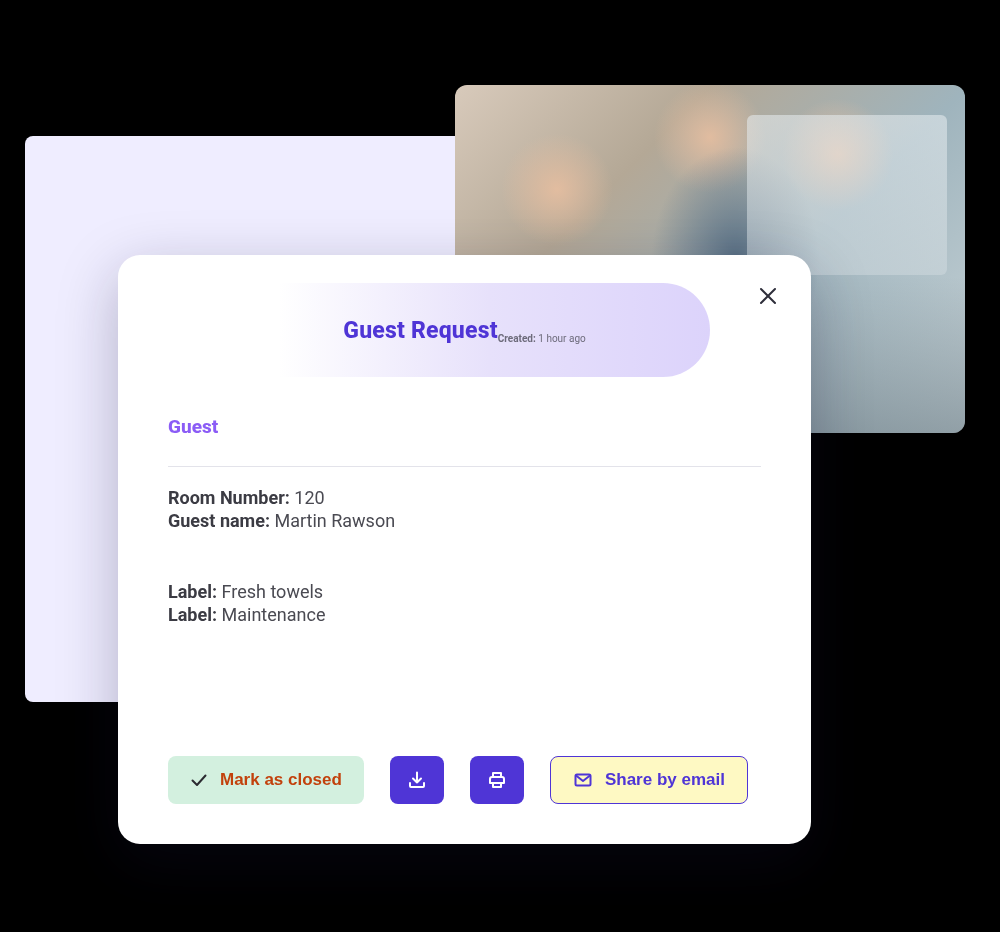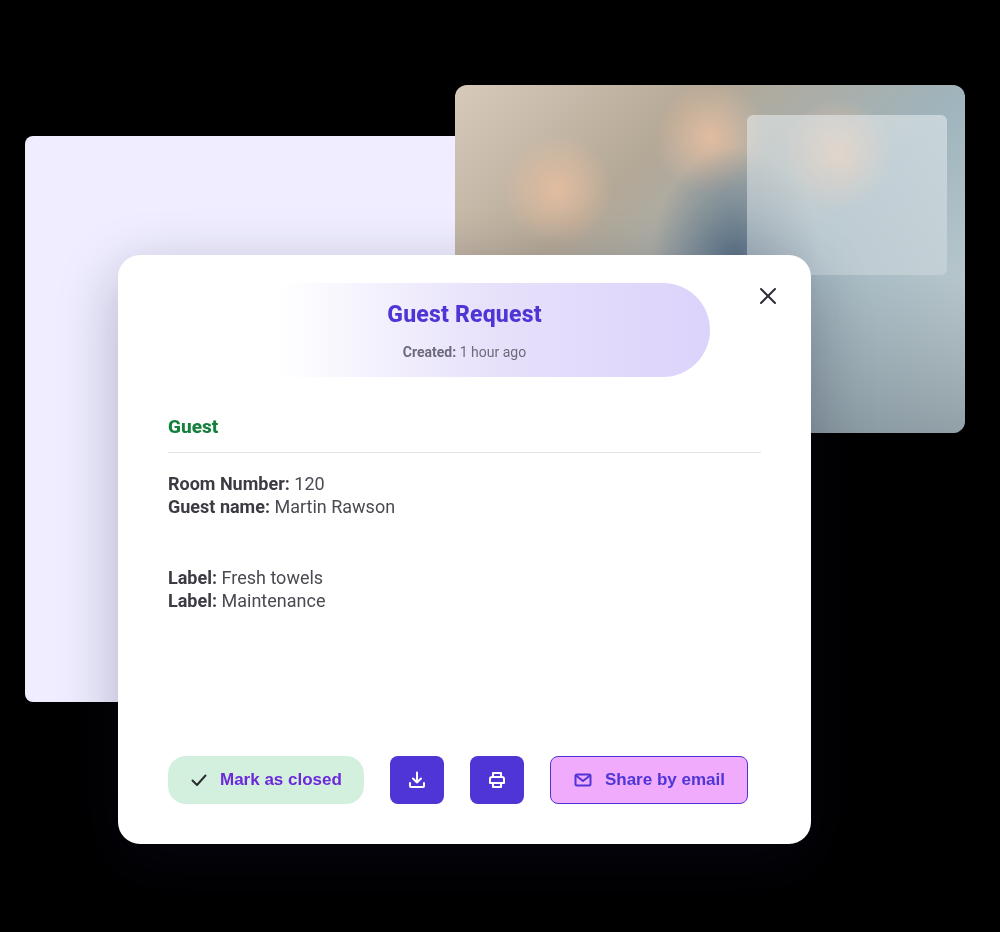--- a/index.html
+++ b/index.html
@@ -76,46 +76,46 @@
     color: #2e2e3a;
   }
 
   .header-pill {
     margin: 0 auto;
     width: 490px;
     height: 94px;
     border-radius: 50px;
     background: linear-gradient(90deg, #ffffff 0%, #ffffff 12%, #e7e1fb 55%, #dcd3fb 100%);
     display: flex;
-    flex-direction: column;
+    flex-direction: row;
     align-items: center;
     justify-content: center;
   }
   .header-title {
     color: #4f35d6;
     font-weight: 800;
     font-size: 23px;
     letter-spacing: .2px;
   }
   .header-sub {
     margin-top: 16px;
-    font-size: 14px;
+    font-size: 10px;
     color: #6d6b7b;
   }
   .header-sub b { color: #6d6b7b; font-weight: 700; }
 
   .section {
     margin-top: 38px;
   }
   .section + .section { margin-top: 50px; }
   .section-title {
-    color: #15803d;
+    color: #8b5cf6;
     font-weight: 800;
     font-size: 19px;
-    padding-bottom: 14px;
+    padding-bottom: 28px;
     border-bottom: 1px solid #e3e3ea;
   }
   .row {
     margin-top: 20px;
     font-size: 18px;
     color: #4a4a52;
   }
   .row + .row { margin-top: 2px; }
   .row b { color: #3b3b43; font-weight: 700; text-align: center; }
 
@@ -136,31 +136,30 @@
     height: 48px;
     border-radius: 8px;
     font-size: 17px;
     font-weight: 600;
     cursor: pointer;
     border: none;
     white-space: nowrap;
   }
   .btn-closed {
     background: #d3f0df;
-    color: #6d28d9;
+    color: #c2410c;
     padding: 0 22px;
-    border-radius: 18px;
   }
   .btn-icon {
     width: 54px;
     background: #4f35d6;
     color: #fff;
   }
   .btn-outline {
-    background: #f0abfc;
+    background: #fef9c3;
     color: #4f35d6;
     border: 1.5px solid #4f35d6;
     padding: 0 22px;
   }
 
   svg { display: block; }
 </style>
 </head>
 <body>
 

